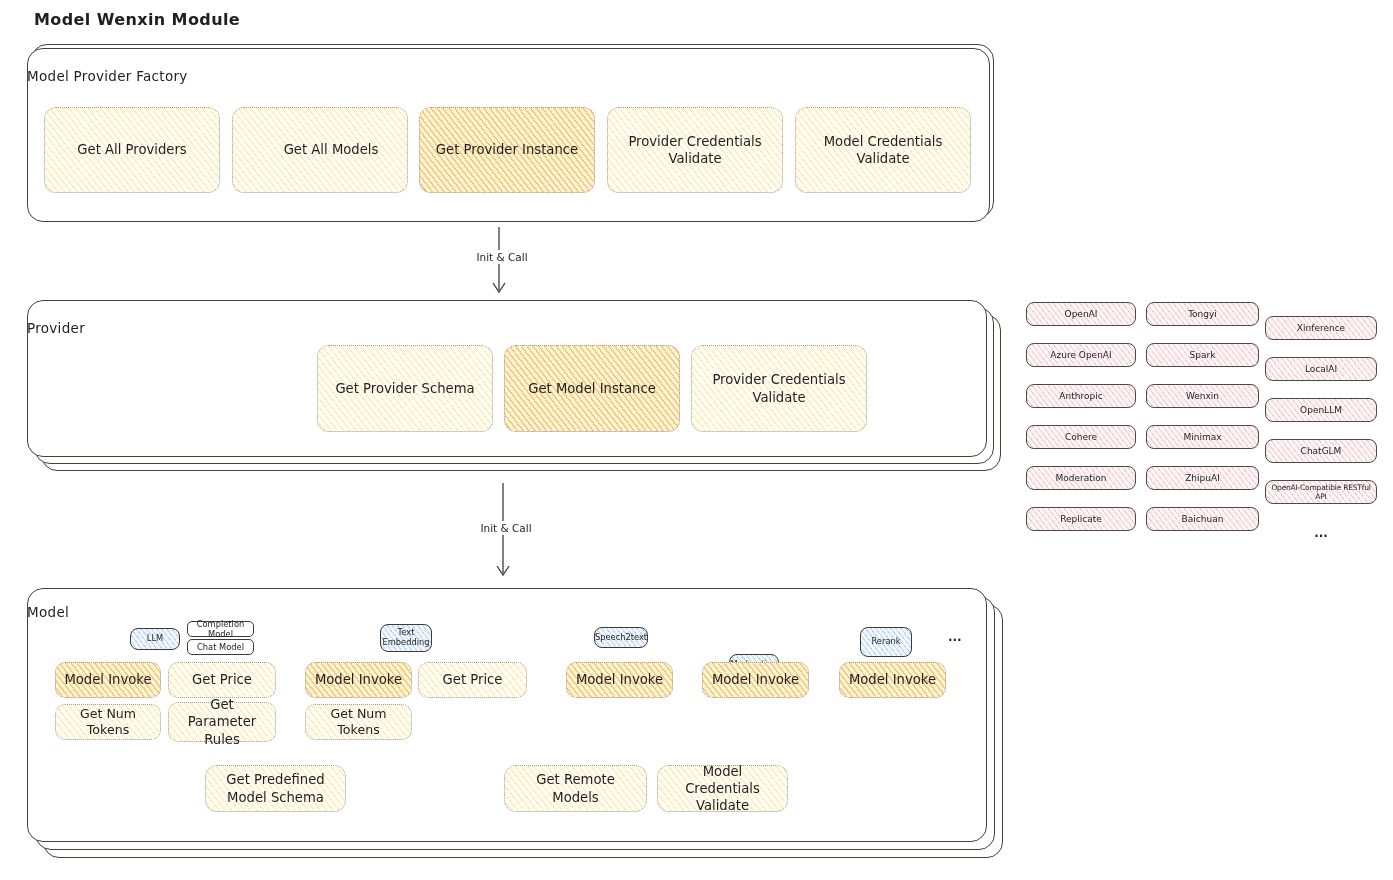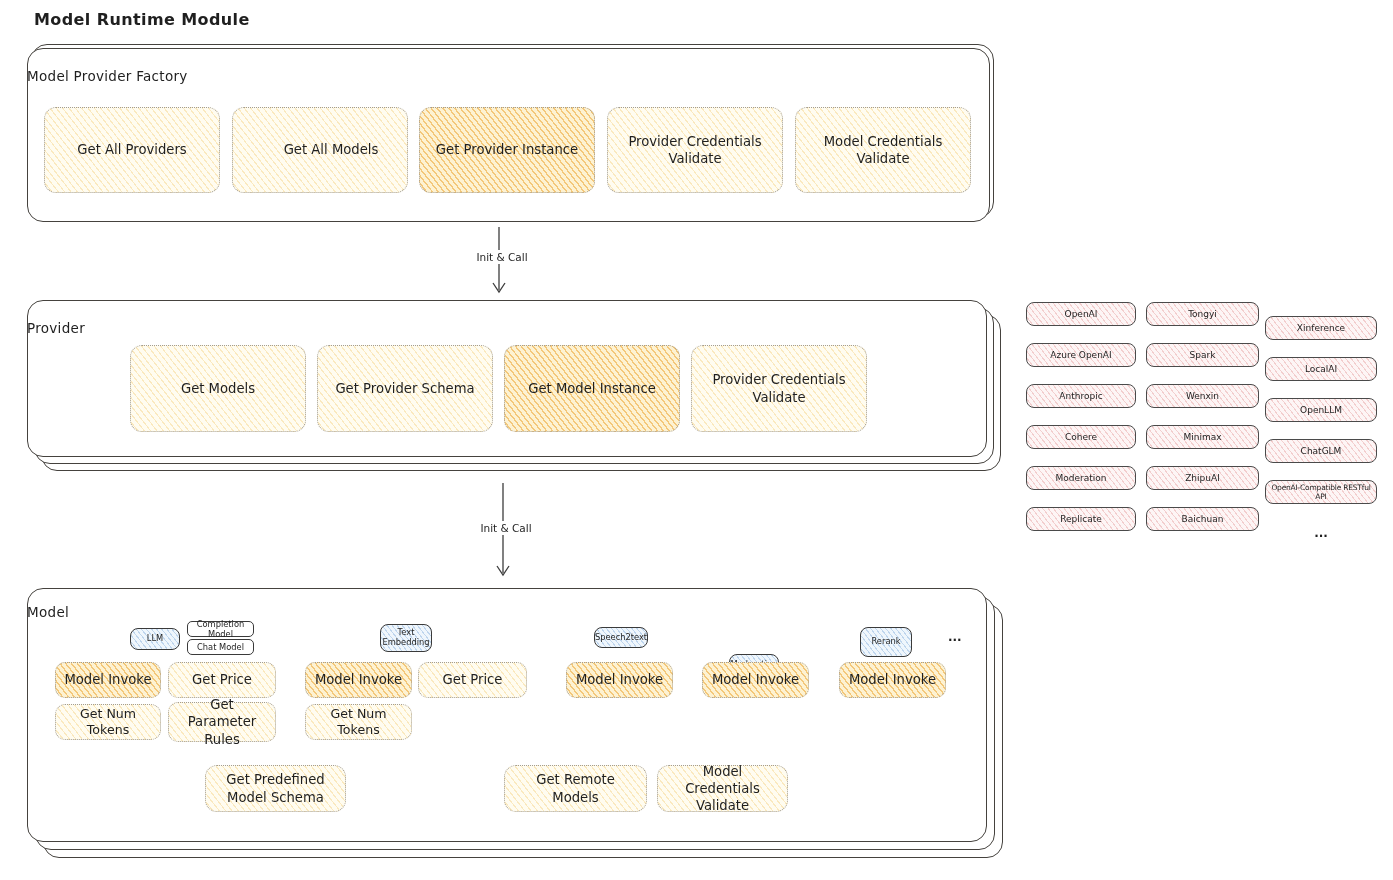--- a/index.html
+++ b/index.html
@@ -40,21 +40,21 @@
 
   
   .arrow-label{position:absolute;background:#fff;text-align:center;font-size:10.5px;padding:1px 2px;z-index:3;}
   svg.arrow{position:absolute;z-index:2;}
 </style>
 </head>
 <body>
 
 <div class="canvas">
 
-  <div class="abs page-title">Model Runtime Module</div>
+  <div class="abs page-title">Model Wenxin Module</div>
 
   <div class="layer" style="left:31px;top:44px;width:961px;height:172px;"></div>
   <div class="layer" style="left:27px;top:48px;width:961px;height:172px;"></div>
   <div class="sec-title" style="left:27px;top:68px;width:961px;">Model Provider Factory</div>
 
   <div class="btn yellow" style="left:44px;top:107px;width:176px;height:86px;">Get All Providers</div>
   <div class="btn yellow" style="left:232px;top:107px;width:176px;height:86px;padding-left:28px;">Get All Models</div>
   <div class="btn orange" style="left:419px;top:107px;width:176px;height:86px;">Get Provider Instance</div>
   <div class="btn yellow" style="left:607px;top:107px;width:176px;height:86px;">Provider Credentials Validate</div>
   <div class="btn yellow" style="left:795px;top:107px;width:176px;height:86px;">Model Credentials Validate</div>
@@ -63,21 +63,20 @@
     <line x1="9" y1="0" x2="9" y2="63" stroke="#3d3d3d" stroke-width="1.3"></line>
     <polyline points="3,56 9,65 15,56" fill="none" stroke="#3d3d3d" stroke-width="1.3"></polyline>
   </svg>
   <div class="arrow-label" style="left:460px;top:250px;width:80px;">Init &amp; Call</div>
 
   <div class="layer" style="left:41px;top:314px;width:958px;height:155px;"></div>
   <div class="layer" style="left:34px;top:307px;width:958px;height:155px;"></div>
   <div class="layer" style="left:27px;top:300px;width:958px;height:155px;"></div>
   <div class="sec-title" style="left:27px;top:320px;width:958px;">Provider</div>
 
-  <div class="btn yellow" style="left:130px;top:345px;width:176px;height:87px;">Get Models</div>
   <div class="btn yellow" style="left:317px;top:345px;width:176px;height:87px;">Get Provider Schema</div>
   <div class="btn orange" style="left:504px;top:345px;width:176px;height:87px;">Get Model Instance</div>
   <div class="btn yellow" style="left:691px;top:345px;width:176px;height:87px;">Provider Credentials Validate</div>
 
   <div class="pcol" style="left:1026px;top:302px;width:110px;">
     <div class="chip">OpenAI</div>
     <div class="chip">Azure OpenAI</div>
     <div class="chip">Anthropic</div>
     <div class="chip">Cohere</div>
     <div class="chip">Moderation</div>

